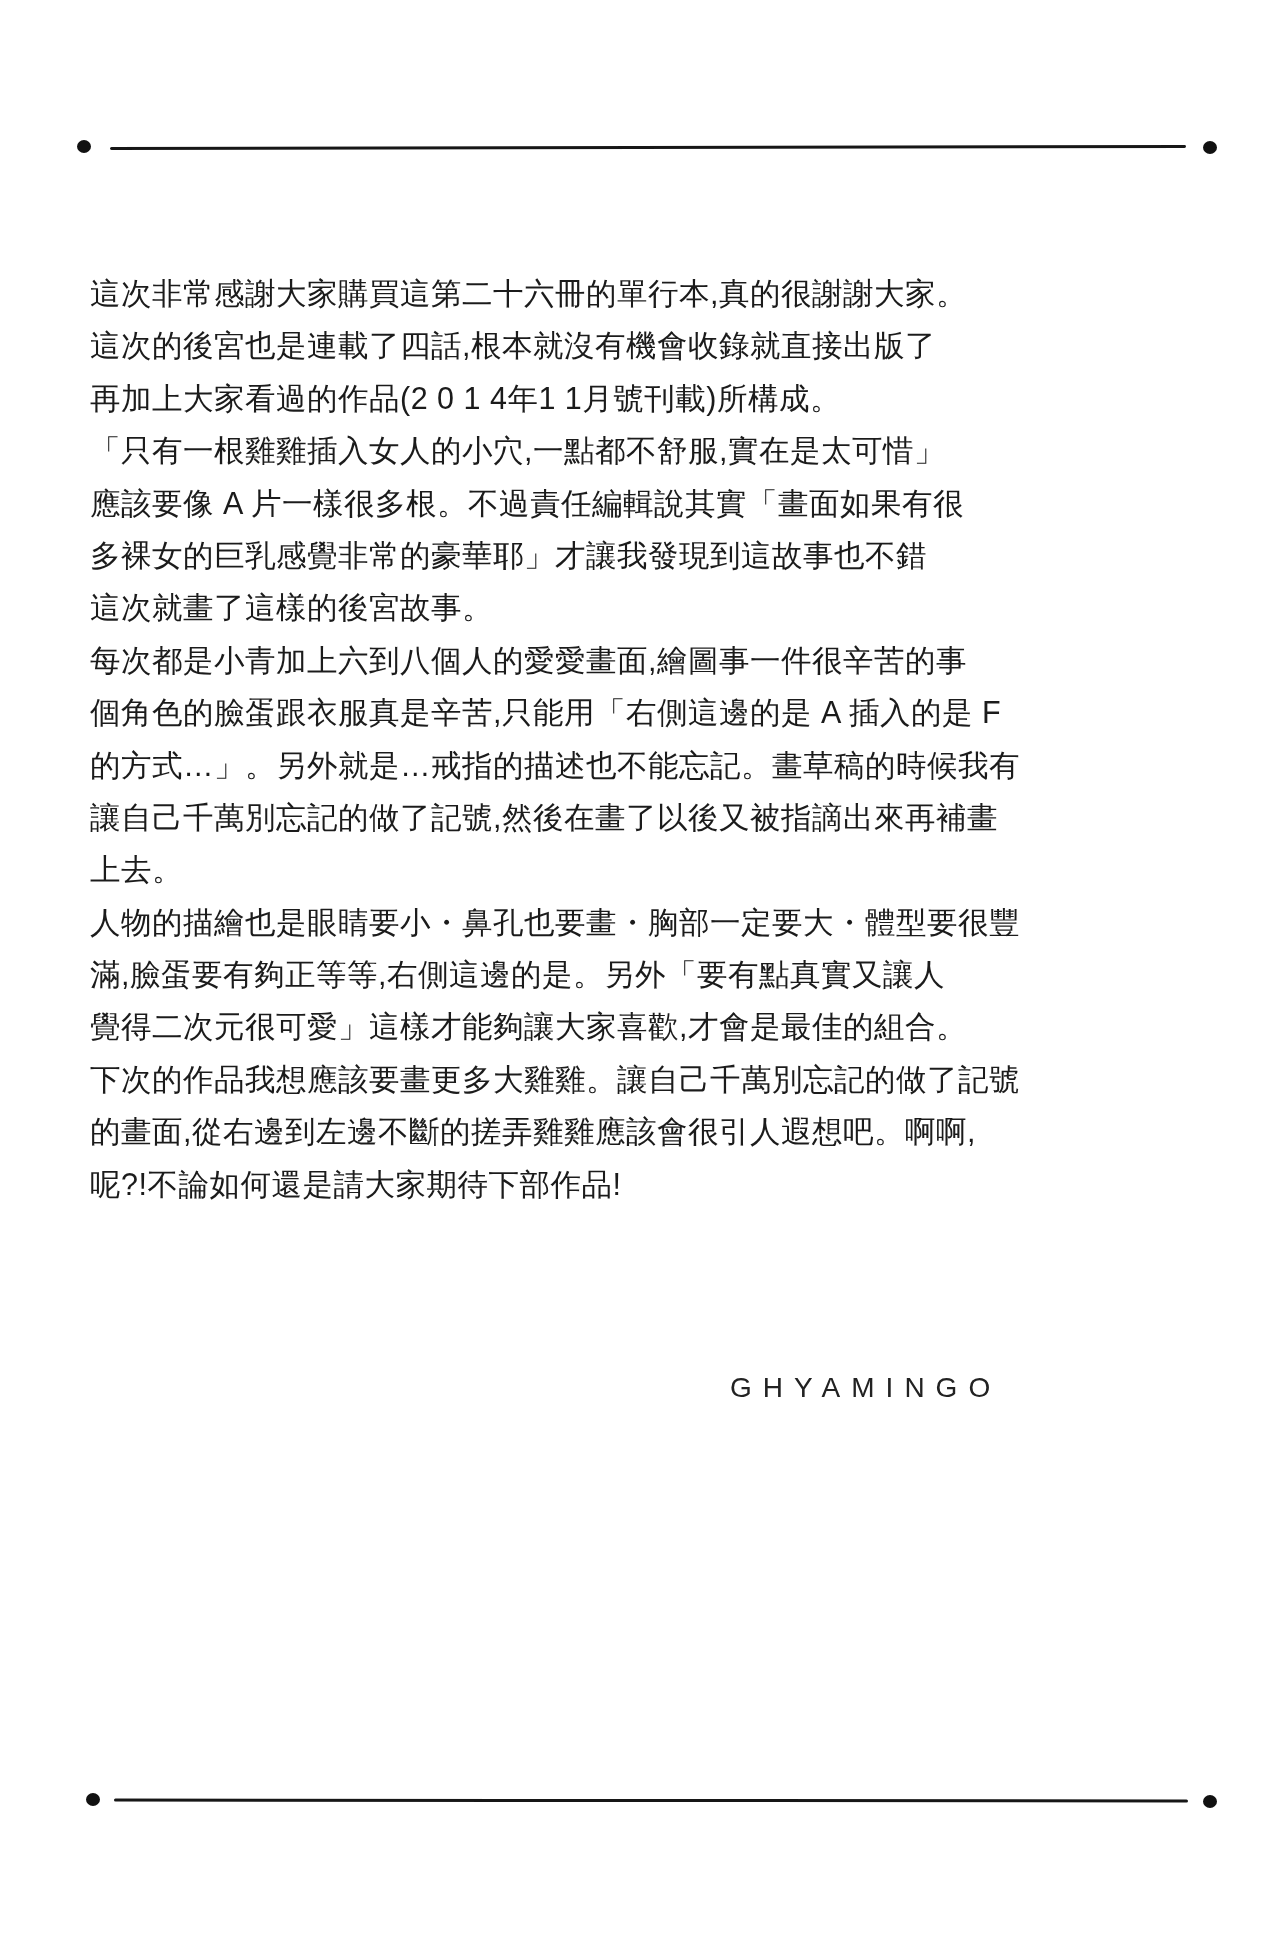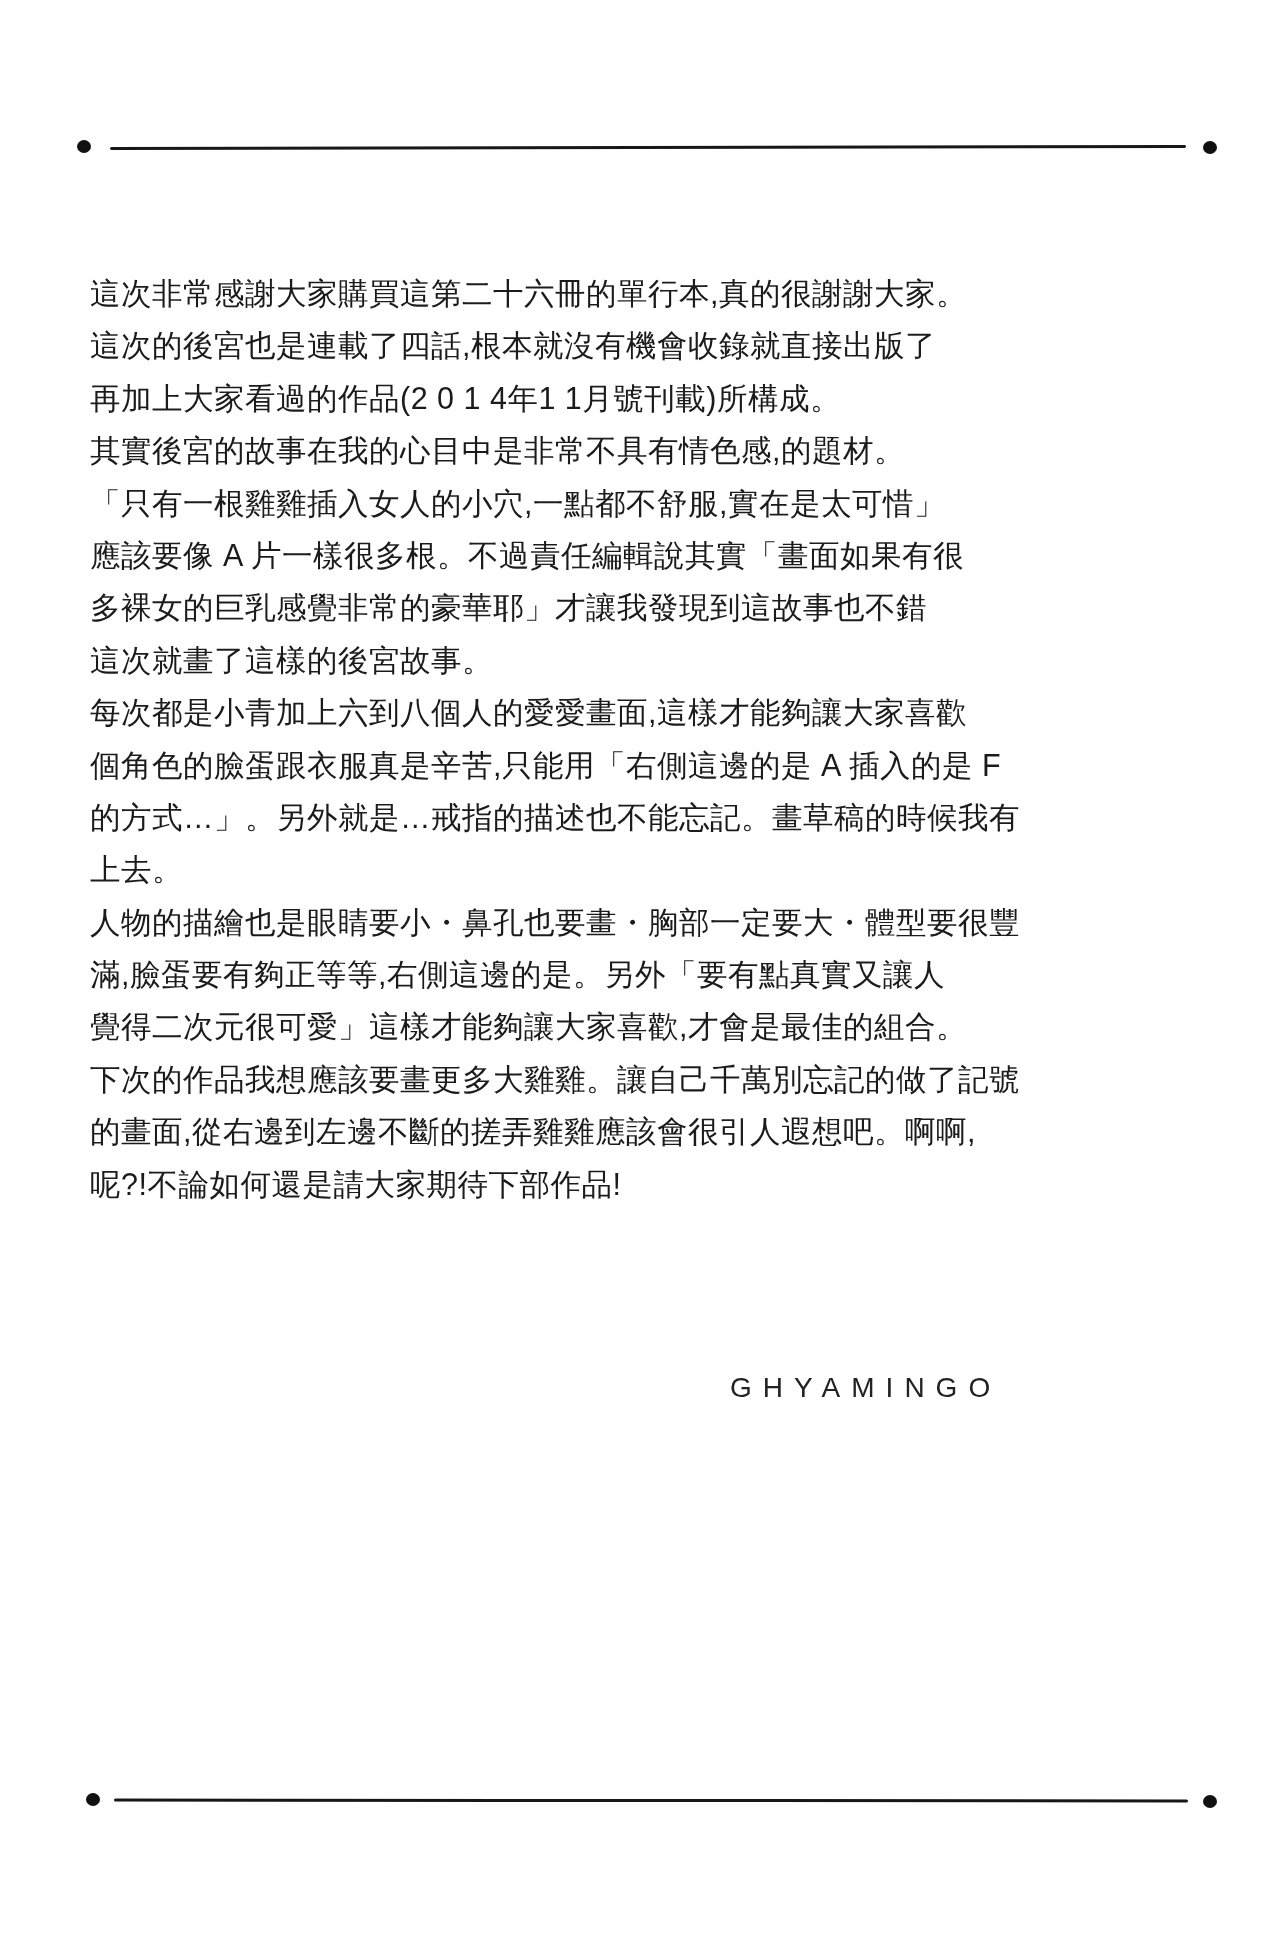--- a/index.html
+++ b/index.html
@@ -77,37 +77,37 @@
   <span class="dot tr"></span>
 
   <div class="afterword">
 
       <div class="line">這次非常感謝大家購買這第二十六冊的單行本,真的很謝謝大家。</div>
 
       <div class="line">這次的後宮也是連載了四話,根本就沒有機會收錄就直接出版了</div>
 
       <div class="line">再加上大家看過的作品(2 0 1 4年1 1月號刊載)所構成。</div>
 
-      <div class="line">其實後宮的故事在我的心目中是非常不具有情色感,的題材。</div>
 
       <div class="line">「只有一根雞雞插入女人的小穴,一點都不舒服,實在是太可惜」</div>
 
       <div class="line">應該要像 A 片一樣很多根。不過責任編輯說其實「畫面如果有很</div>
 
       <div class="line">多裸女的巨乳感覺非常的豪華耶」才讓我發現到這故事也不錯</div>
 
       <div class="line">這次就畫了這樣的後宮故事。</div>
 
 
-      <div class="line">每次都是小青加上六到八個人的愛愛畫面,這樣才能夠讓大家喜歡</div>
+      <div class="line">每次都是小青加上六到八個人的愛愛畫面,繪圖事一件很辛苦的事</div>
 
       <div class="line">個角色的臉蛋跟衣服真是辛苦,只能用「右側這邊的是 A 插入的是 F</div>
 
       <div class="line">的方式…」。另外就是…戒指的描述也不能忘記。畫草稿的時候我有</div>
 
+      <div class="line">讓自己千萬別忘記的做了記號,然後在畫了以後又被指謫出來再補畫</div>
 
       <div class="line">上去。</div>
 
       <div class="line">人物的描繪也是眼睛要小・鼻孔也要畫・胸部一定要大・體型要很豐</div>
 
       <div class="line">滿,臉蛋要有夠正等等,右側這邊的是。另外「要有點真實又讓人</div>
 
       <div class="line">覺得二次元很可愛」這樣才能夠讓大家喜歡,才會是最佳的組合。</div>
 
       <div class="line">下次的作品我想應該要畫更多大雞雞。讓自己千萬別忘記的做了記號</div>

